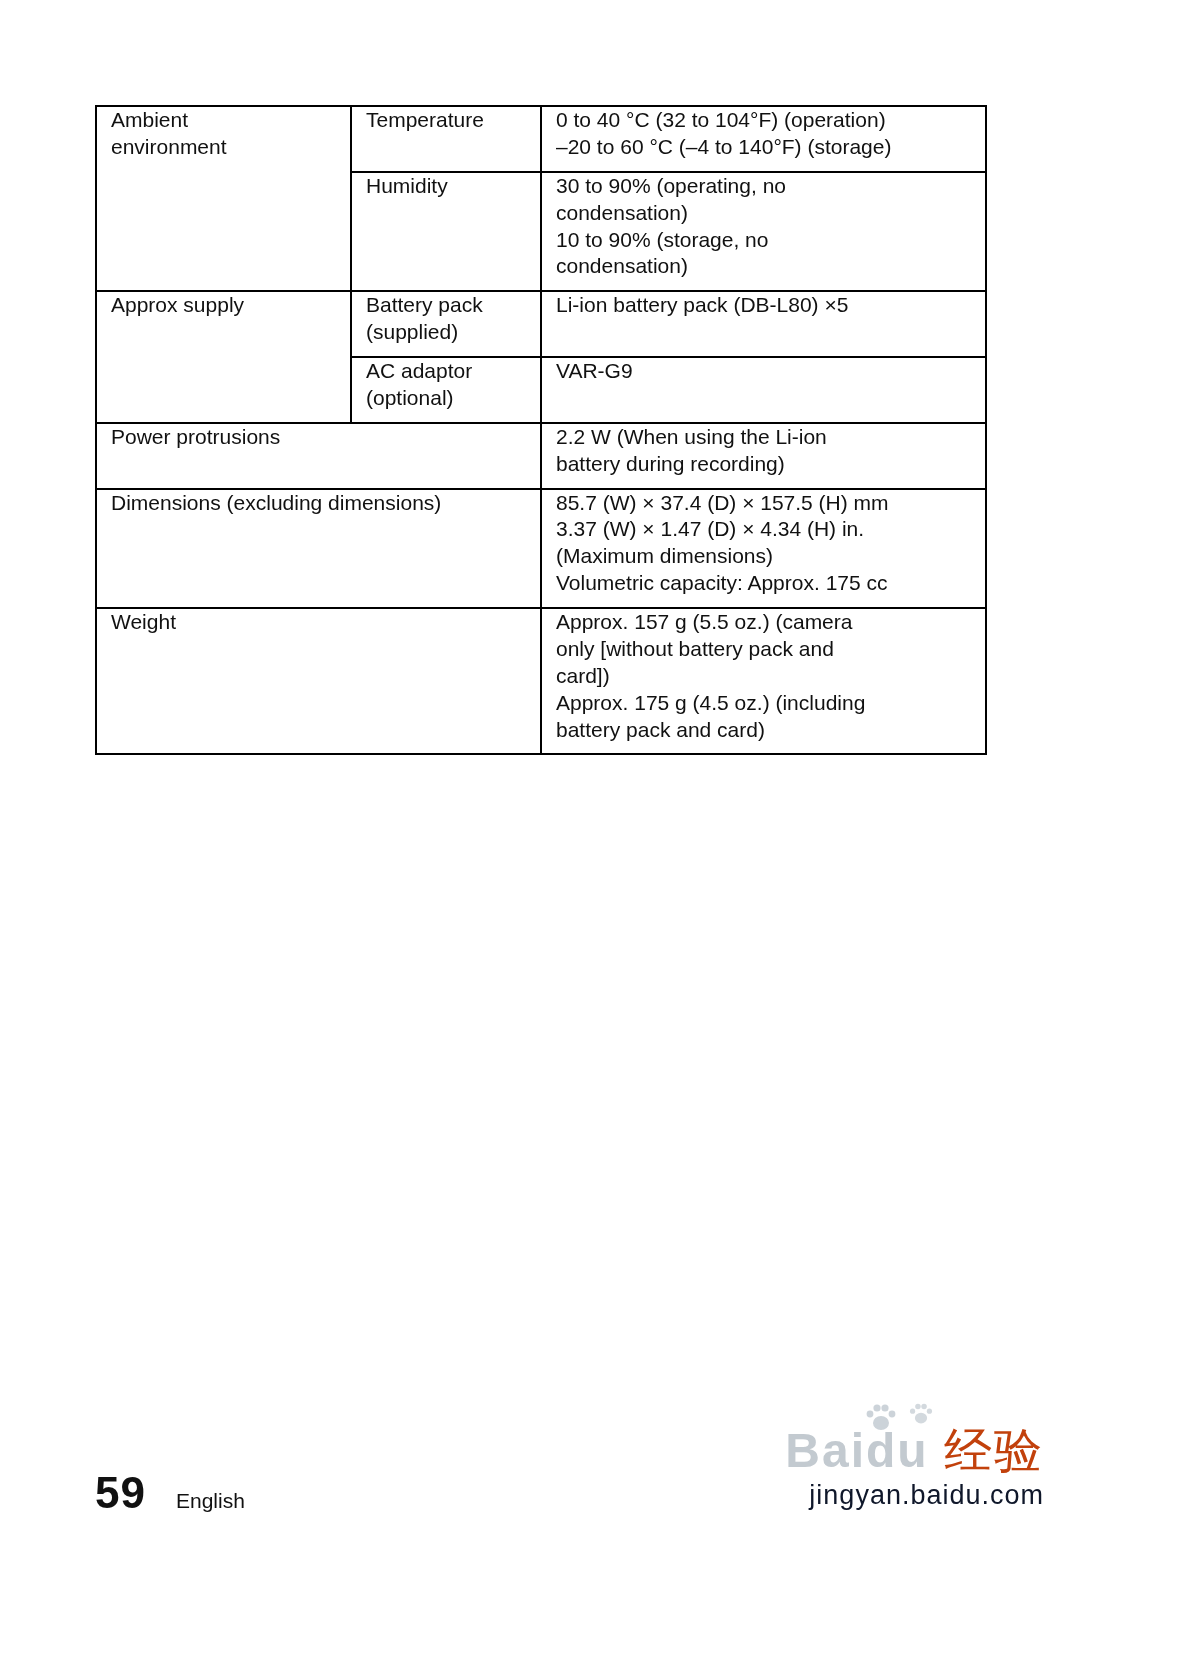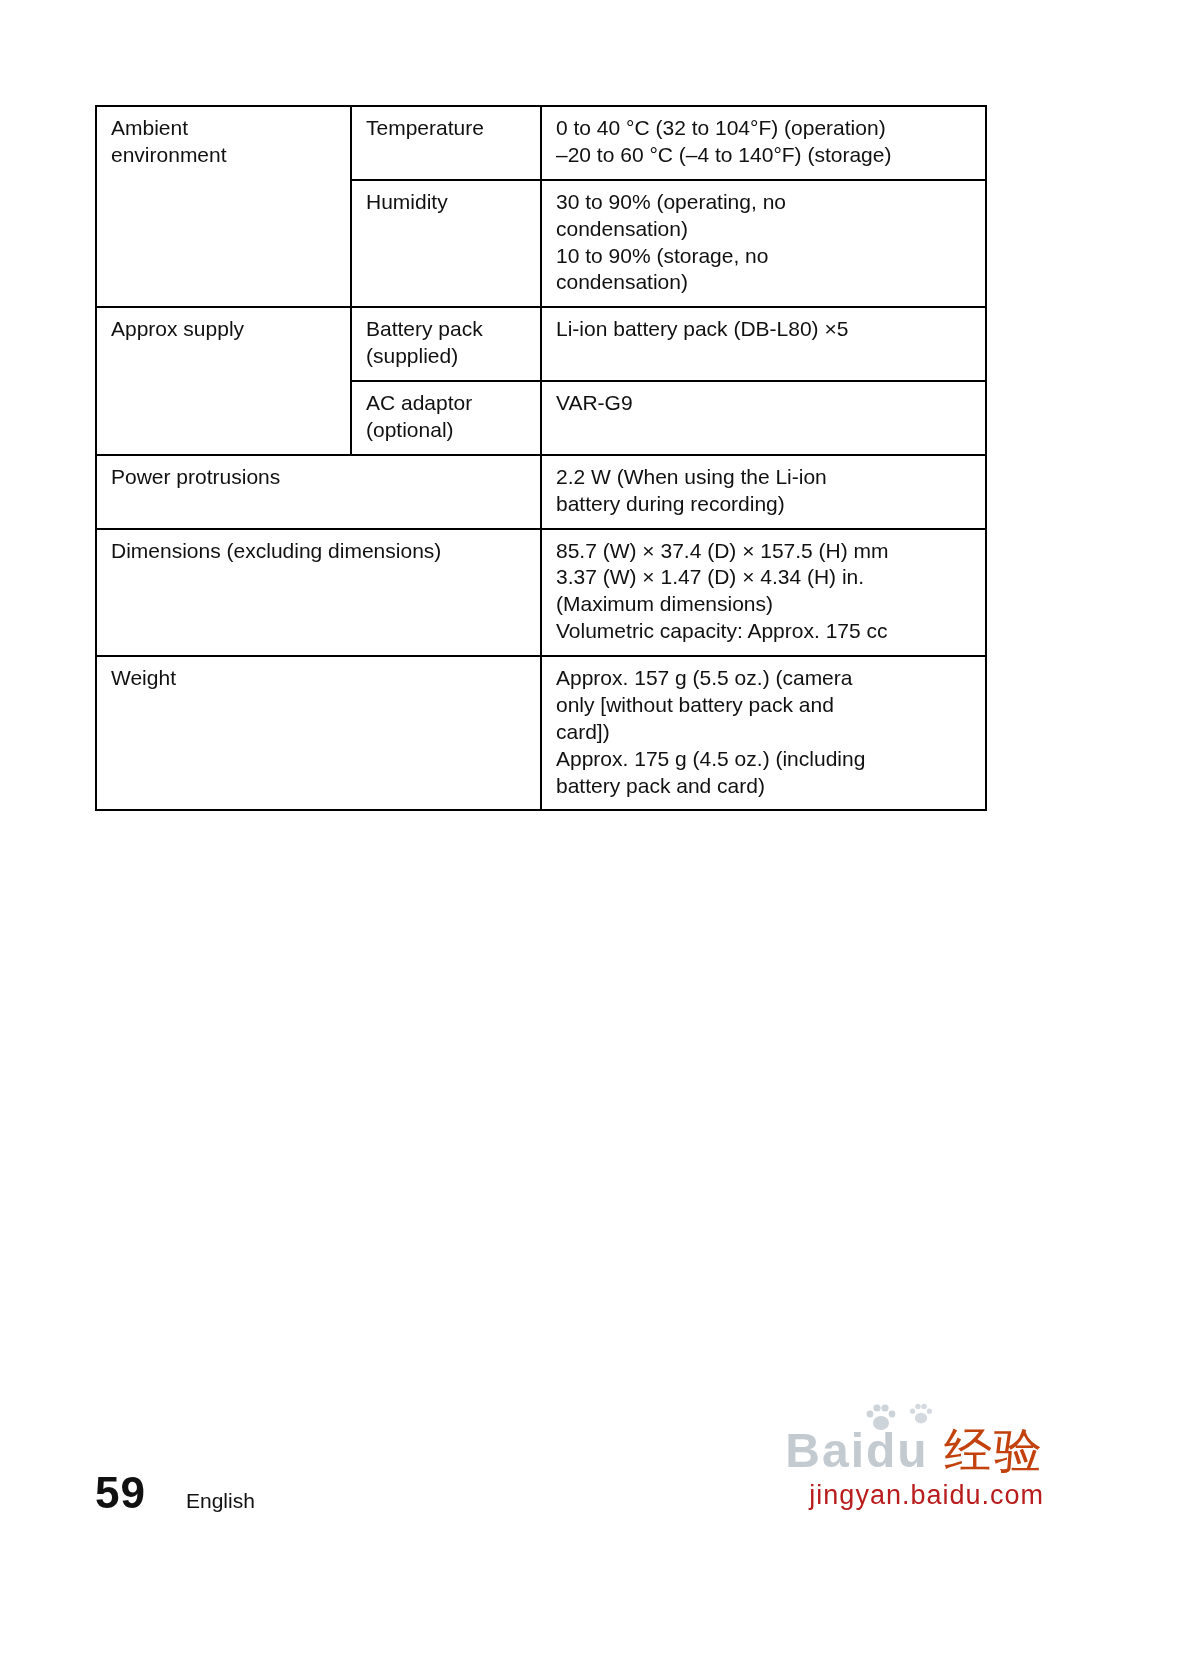--- a/index.html
+++ b/index.html
@@ -20,35 +20,35 @@
     top: 105px;
     width: 890px;
     border-collapse: collapse;
     table-layout: fixed;
     font-size: 21px;
     line-height: 1.28;
   }
   .spec-table td {
     border: 2px solid #000000;
     vertical-align: top;
-    padding: 8px 12px 10px 14px;
+    padding: 0 12px 10px 14px;
     white-space: pre-line;
   }
   col.c1 { width: 255px; }
   col.c2 { width: 190px; }
   col.c3 { width: 445px; }
 
   
   .footer {
     position: absolute;
     left: 95px;
     top: 1468px;
     display: flex;
     align-items: baseline;
-    gap: 40px;
+    gap: 30px;
   }
   .page-number {
     font-size: 44px;
     font-weight: bold;
     letter-spacing: 1px;
   }
   .page-language {
     font-size: 21px;
   }
 
@@ -73,21 +73,21 @@
     color: #c3cad0;
     letter-spacing: 2px;
     line-height: 1.05;
   }
   .wm-brand .wm-cn {
     color: #c2410c;
     font-weight: normal;
   }
   .wm-url {
     font-size: 27px;
-    color: #b91c1c;
+    color: #0f172a;
     letter-spacing: 1px;
     margin-top: 4px;
   }
 </style>
 </head>
 <body>
 
 <div class="page">
 
   <table class="spec-table">

